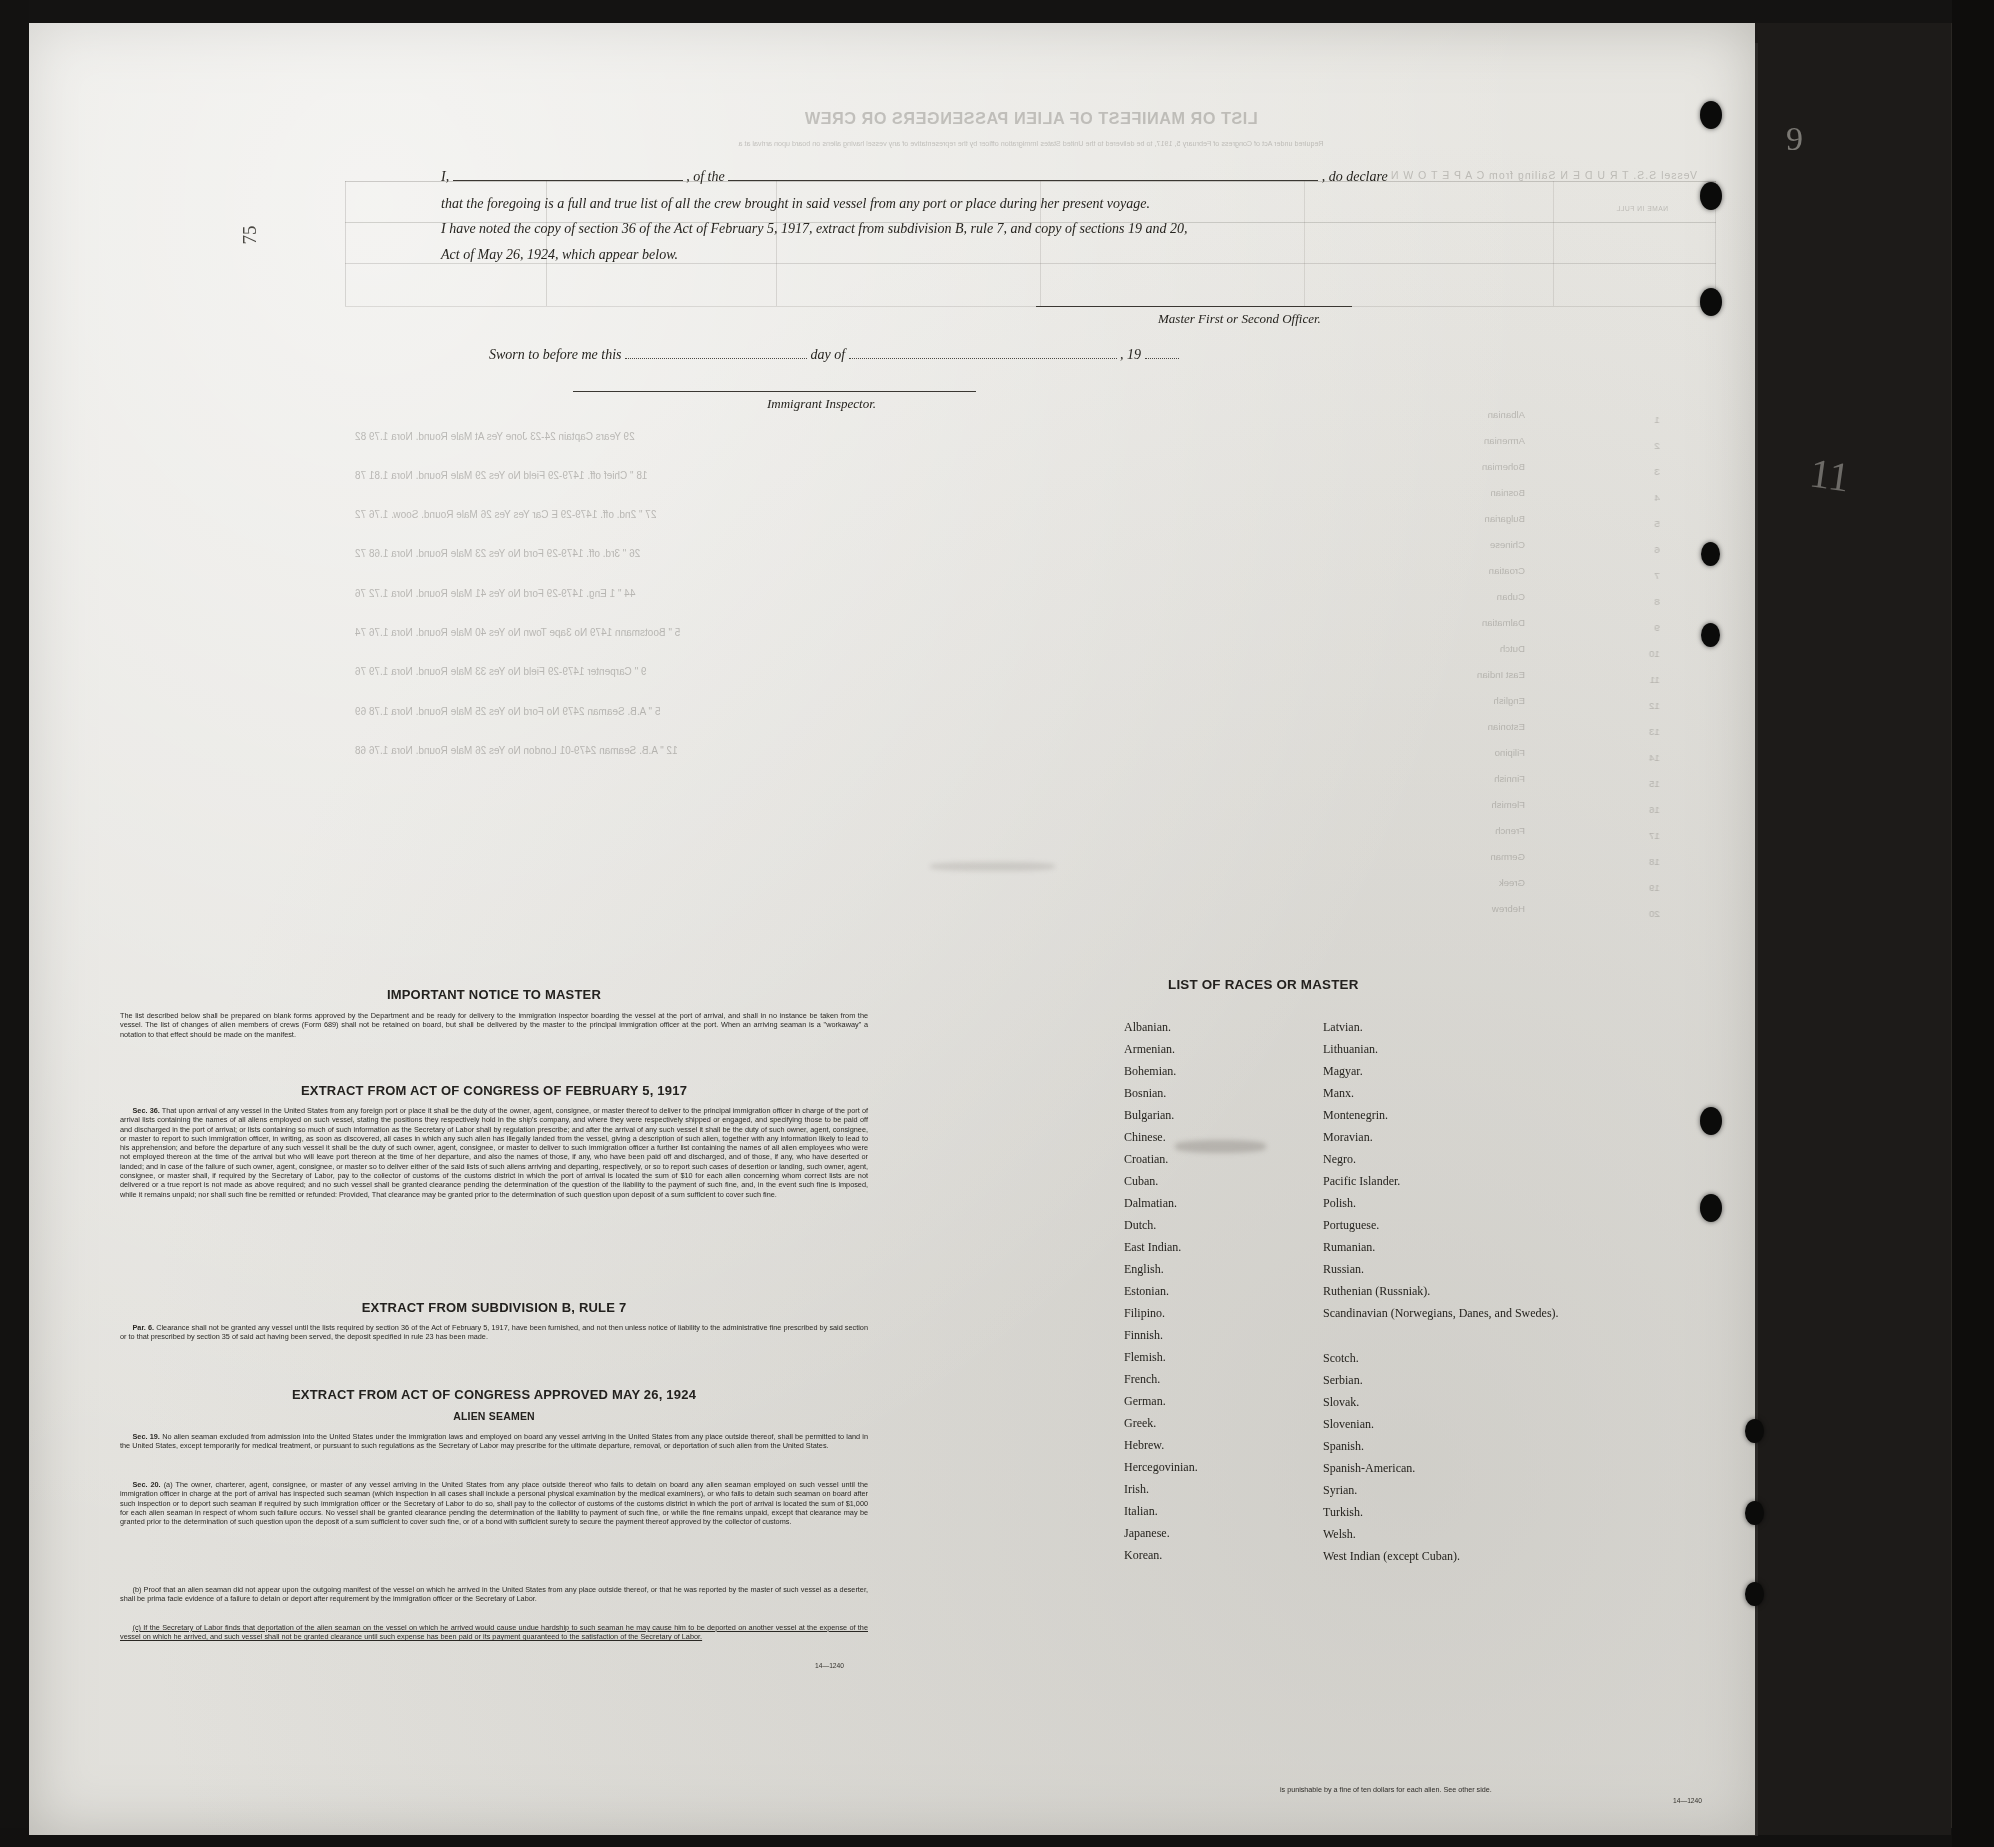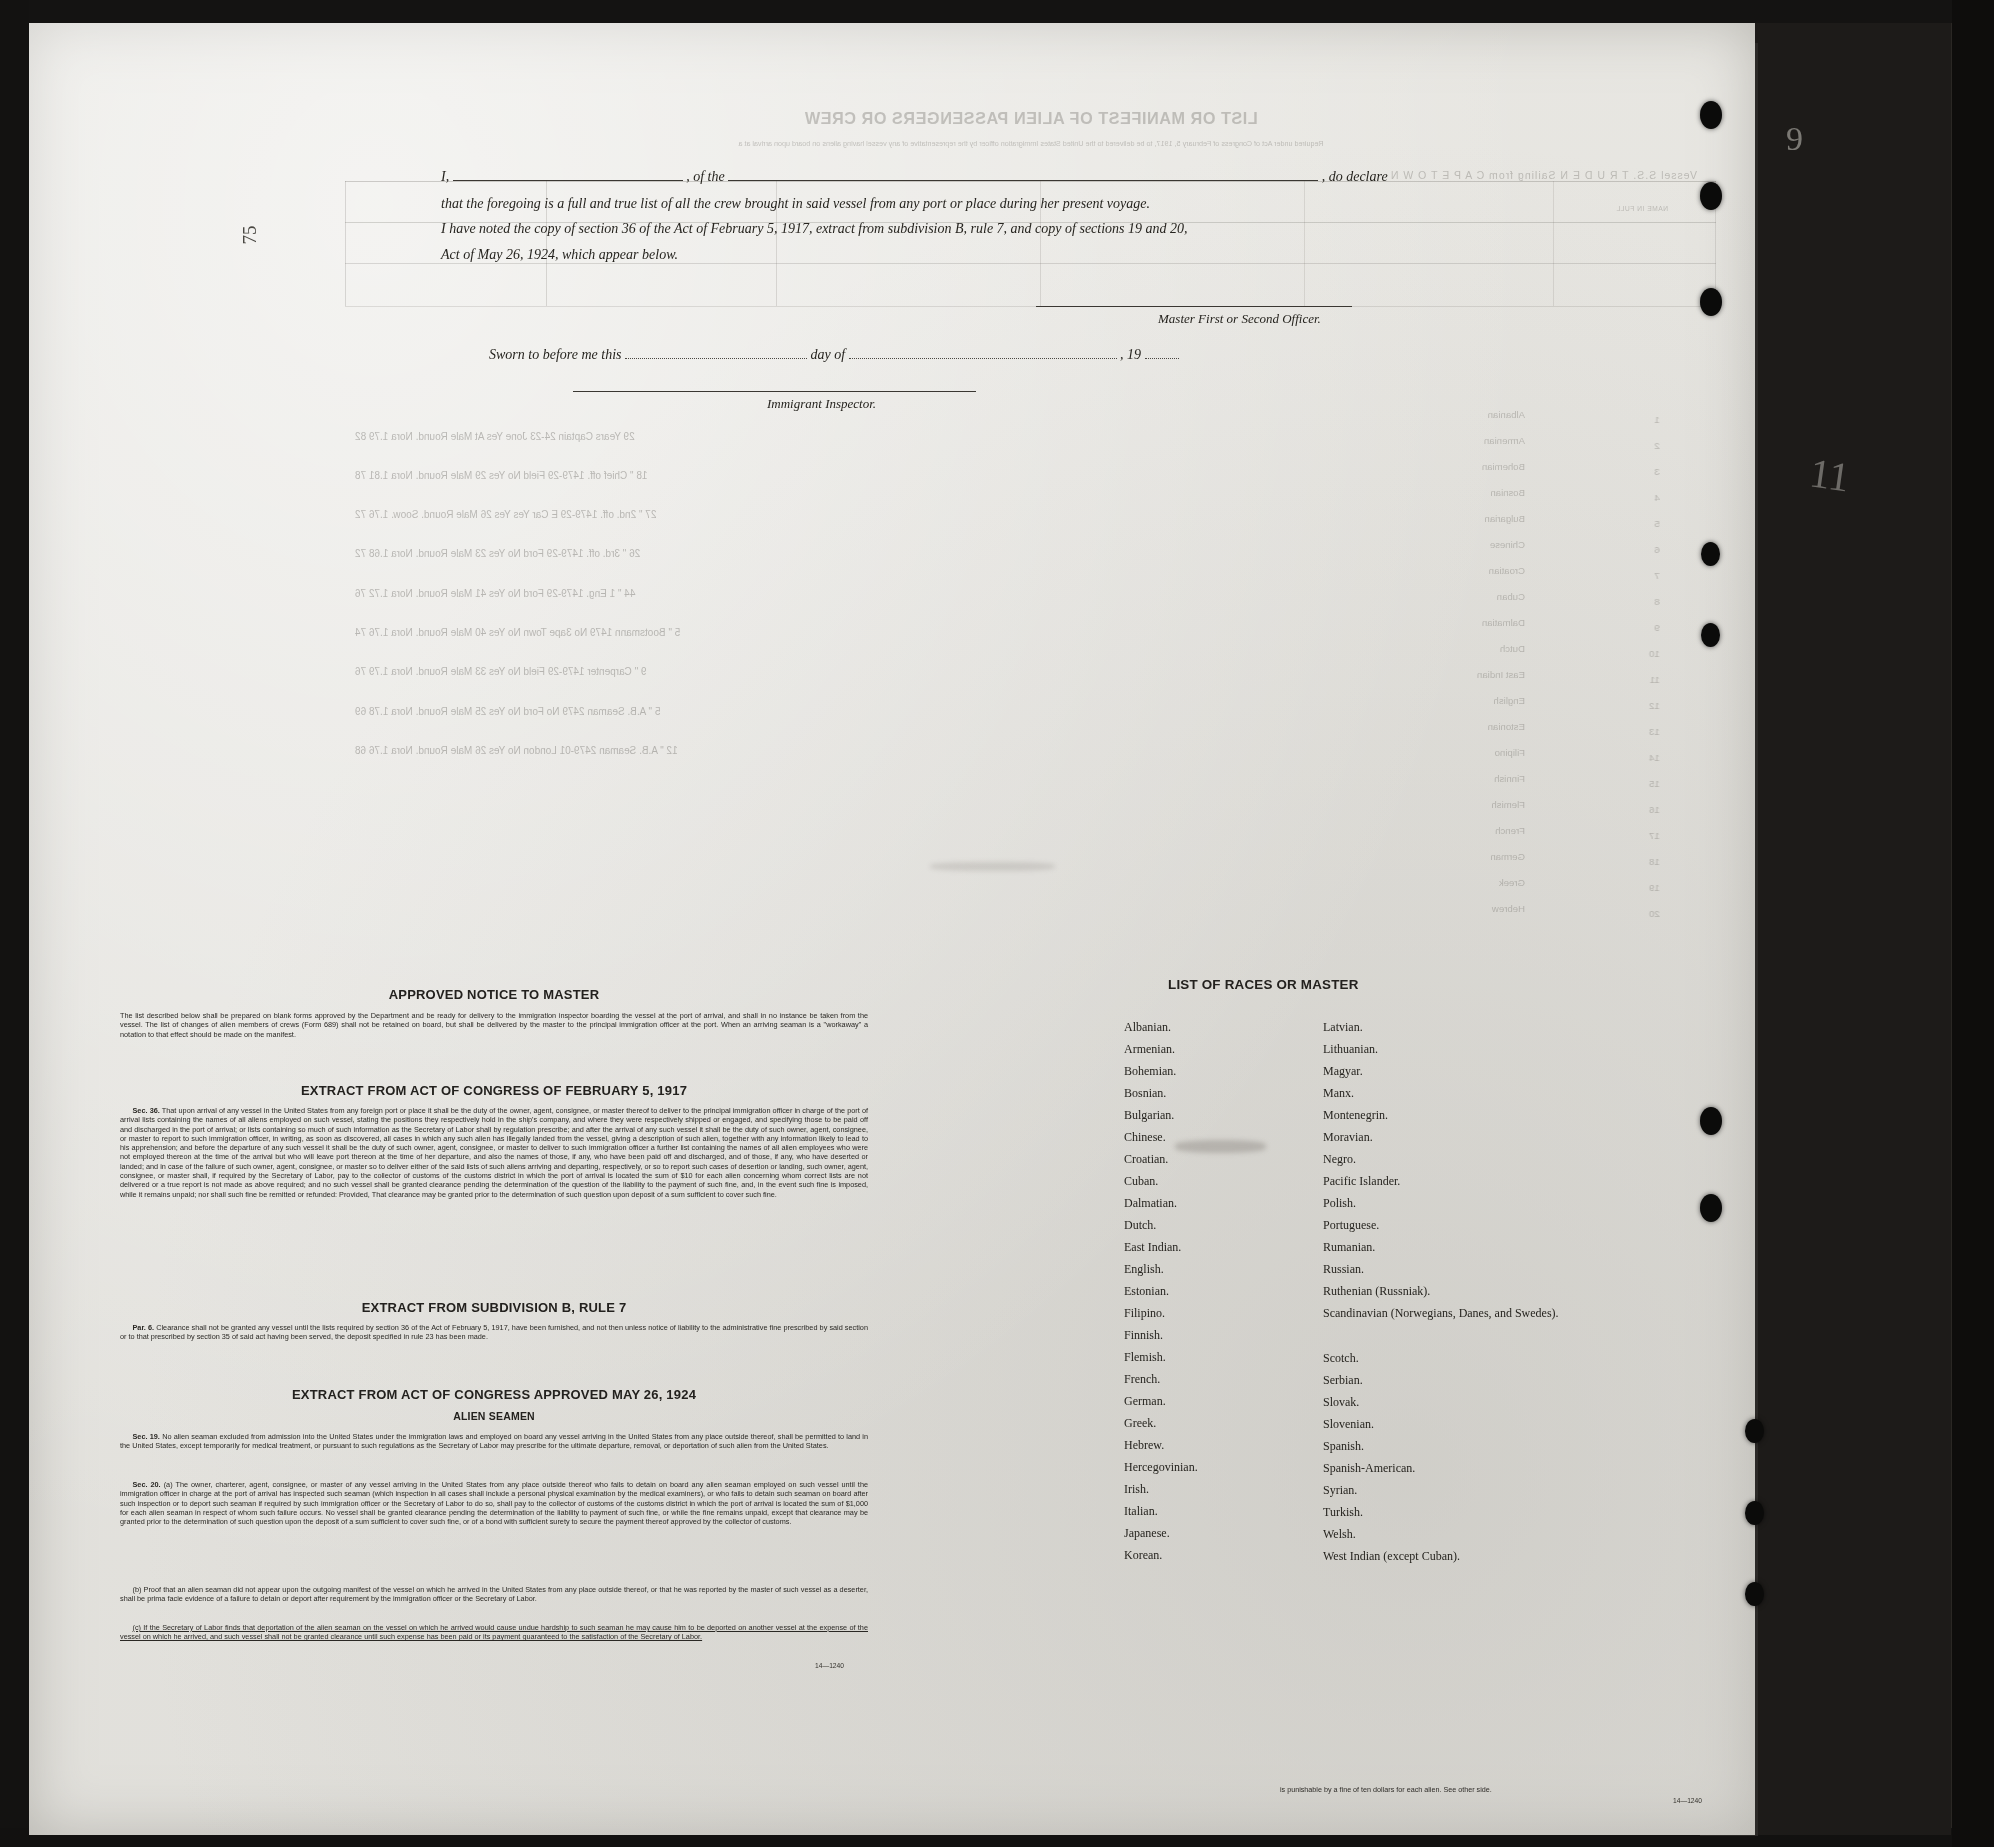--- a/index.html
+++ b/index.html
@@ -328,21 +328,21 @@
       <span class="rule dotted" style="width:182px;"></span>
       <span>day of</span>
       <span class="rule dotted" style="width:268px;"></span>
       <span>, 19</span>
       <span class="rule dotted" style="width:34px;"></span>
     </div>
 
     <div class="sig-rule" style="left:544px; top:368px; width:403px;"></div>
     <div class="sig-label" style="left:738px; top:373px;">Immigrant Inspector.</div>
 
-    <div class="section-head" style="left:72px; top:964px; width:786px;">APPROVED NOTICE TO MASTER</div>
+    <div class="section-head" style="left:72px; top:964px; width:786px;">IMPORTANT NOTICE TO MASTER</div>
     <div class="body-text" style="left:91px; top:988px; width:748px;">The list described below shall be prepared on blank forms approved by the Department and be ready for delivery to the immigration inspector boarding the vessel at the port of arrival, and shall in no instance be taken from the vessel.  The list of changes of alien members of crews (Form 689) shall not be retained on board, but shall be delivered by the master to the principal immigration officer at the port.  When an arriving seaman is a "workaway" a notation to that effect should be made on the manifest.</div>
 
     <div class="section-head" style="left:72px; top:1060px; width:786px;">EXTRACT FROM ACT OF CONGRESS OF FEBRUARY 5, 1917</div>
     <div class="body-text" style="left:91px; top:1083px; width:748px;">
       <span class="ind"></span><b>Sec. 36.</b>
       <span>That upon arrival of any vessel in the United States from any foreign port or place it shall be the duty of the owner, agent, consignee, or master thereof to deliver to the principal immigration officer in charge of the port of arrival lists containing the names of all aliens employed on such vessel, stating the positions they respectively hold in the ship's company, and where they were respectively shipped or engaged, and specifying those to be paid off and discharged in the port of arrival; or lists containing so much of such information as the Secretary of Labor shall by regulation prescribe; and after the arrival of any such vessel it shall be the duty of such owner, agent, consignee, or master to report to such immigration officer, in writing, as soon as discovered, all cases in which any such alien has illegally landed from the vessel, giving a description of such alien, together with any information likely to lead to his apprehension; and before the departure of any such vessel it shall be the duty of such owner, agent, consignee, or master to deliver to such immigration officer a further list containing the names of all alien employees who were not employed thereon at the time of the arrival but who will leave port thereon at the time of her departure, and also the names of those, if any, who have been paid off and discharged, and of those, if any, who have deserted or landed; and in case of the failure of such owner, agent, consignee, or master so to deliver either of the said lists of such aliens arriving and departing, respectively, or so to report such cases of desertion or landing, such owner, agent, consignee, or master shall, if required by the Secretary of Labor, pay to the collector of customs of the customs district in which the port of arrival is located the sum of $10 for each alien concerning whom correct lists are not delivered or a true report is not made as above required; and no such vessel shall be granted clearance pending the determination of the question of the liability to the payment of such fine, and, in the event such fine is imposed, while it remains unpaid; nor shall such fine be remitted or refunded: Provided, That clearance may be granted prior to the determination of such question upon deposit of a sum sufficient to cover such fine.</span>
     </div>
 
     <div class="section-head" style="left:72px; top:1277px; width:786px;">EXTRACT FROM SUBDIVISION B, RULE 7</div>
     <div class="body-text" style="left:91px; top:1300px; width:748px;">

